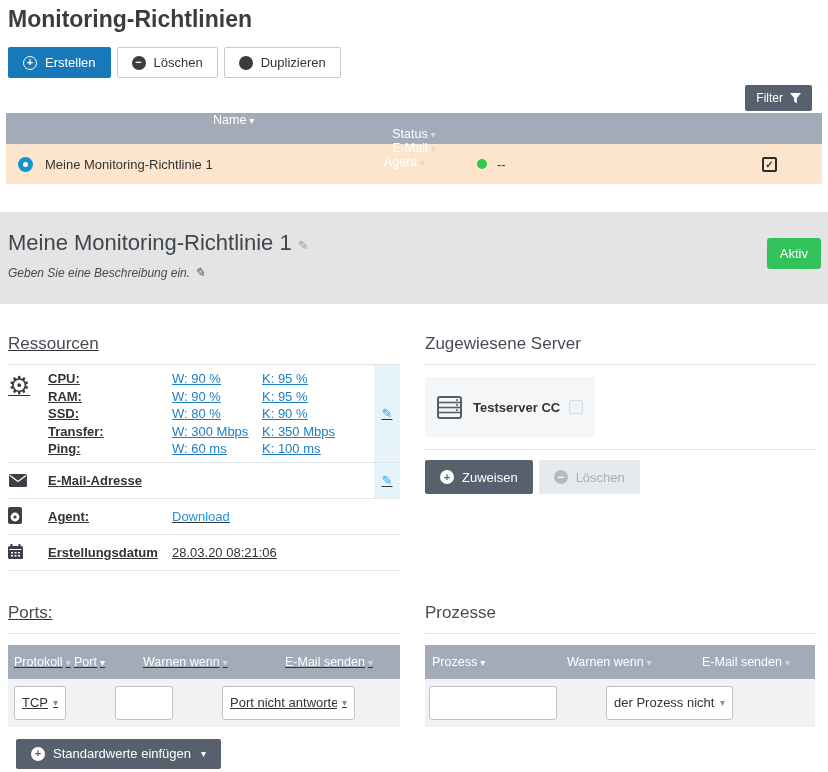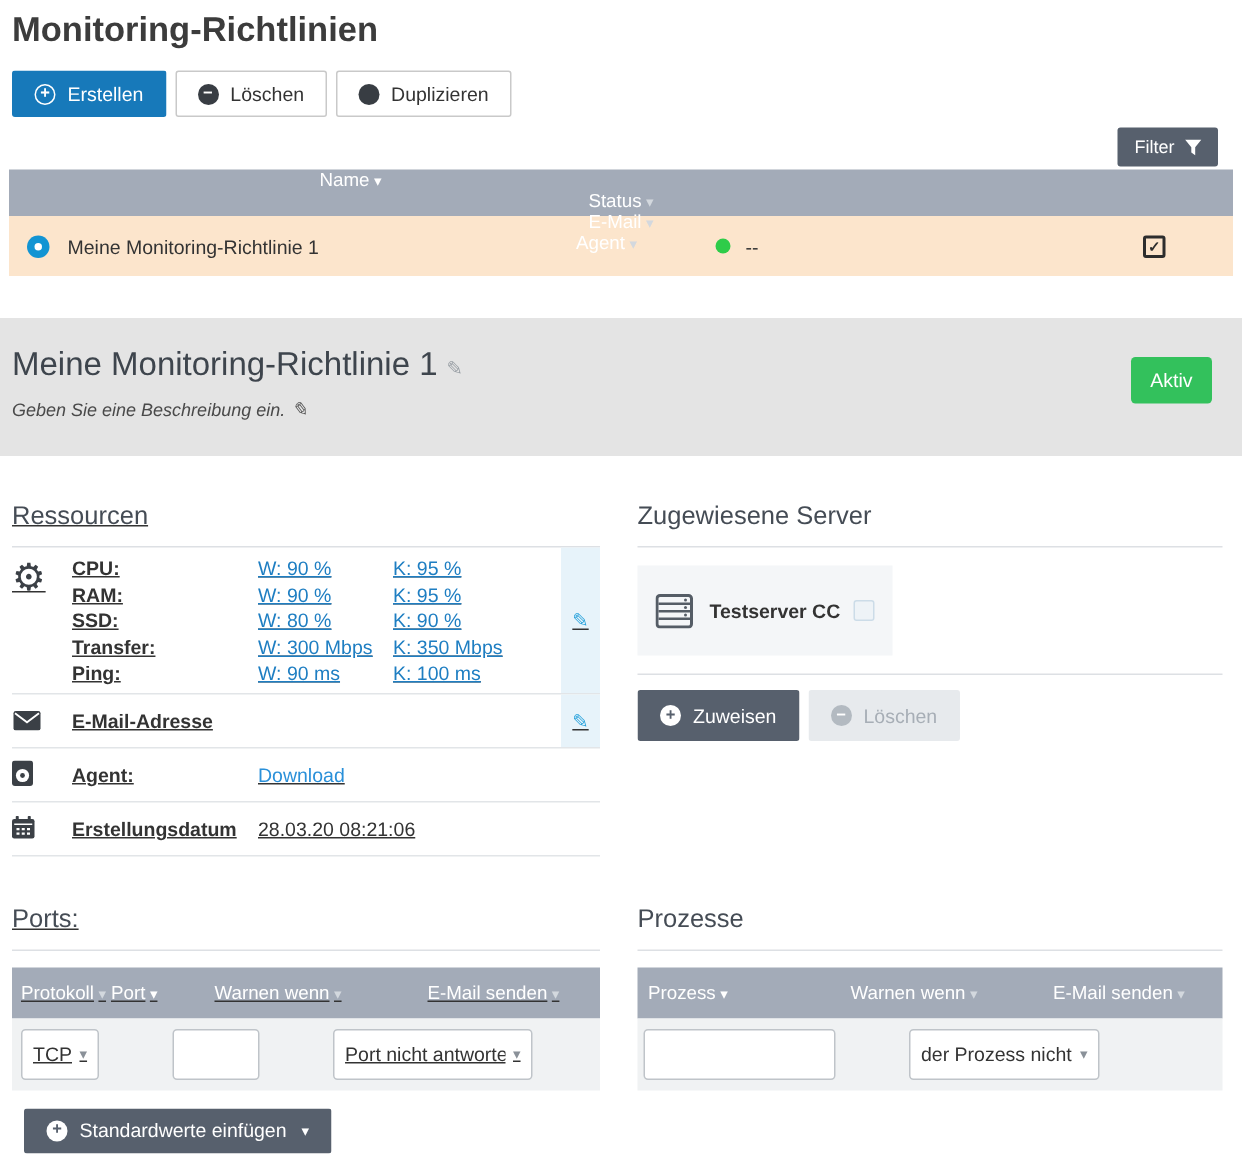--- a/index.html
+++ b/index.html
@@ -56,21 +56,21 @@
                  width: 15px; height: 15px; border: 2px solid #2d2d2d; border-radius: 2px;
                  color: #2d2d2d; font-size: 10px; font-weight: 700; }
 
   
   .band { position: relative; background: #e4e4e4; margin-top: 28px;
           padding: 18px 16px 20px 8px; height: 92px; }
   .band-title { font-size: 22px; font-weight: 400; color: #3e454d; }
   .pencil { font-size: 13px; color: #9aa0a6; cursor: pointer; margin-left: 6px; }
   .band-desc { font-style: italic; font-size: 12px; color: #4a4a4a; margin-top: 9px; }
   .band-desc .pencil { color: #555; margin-left: 4px; }
-  .aktiv-btn { position: absolute; right: 20px; top: 26px; background: #33c15c; color: #fff;
+  .aktiv-btn { position: absolute; right: 7px; top: 26px; background: #33c15c; color: #fff;
                border: none; border-radius: 3px; padding: 8px 13px; font-size: 13px;
                cursor: pointer; font-family: "Liberation Sans", sans-serif; }
 
   
   .content { padding: 0 8px; }
   .cols { display: flex; align-items: flex-start; }
   .row1 { margin-top: 30px; }
   .row2 { margin-top: 32px; }
   .col-l { width: 392px; text-decoration: underline; }
   .col-r { width: 390px; margin-left: 25px; }
@@ -232,21 +232,21 @@
             <span class="res-w"><a class="tlink">W: 80 %</a></span>
             <span><a class="tlink">K: 90 %</a></span>
           </div>
           <div class="res-row">
             <span class="res-label">Transfer:</span>
             <span class="res-w"><a class="tlink">W: 300 Mbps</a></span>
             <span><a class="tlink">K: 350 Mbps</a></span>
           </div>
           <div class="res-row">
             <span class="res-label">Ping:</span>
-            <span class="res-w"><a class="tlink">W: 90 ms</a></span>
+            <span class="res-w"><a class="tlink">W: 60 ms</a></span>
             <span><a class="tlink">K: 100 ms</a></span>
           </div>
         </div>
         <div class="strip">
           <span class="pencil">✎</span>
         </div>
       </div>
 
       <div class="info-row">
         <div class="icon-col">

